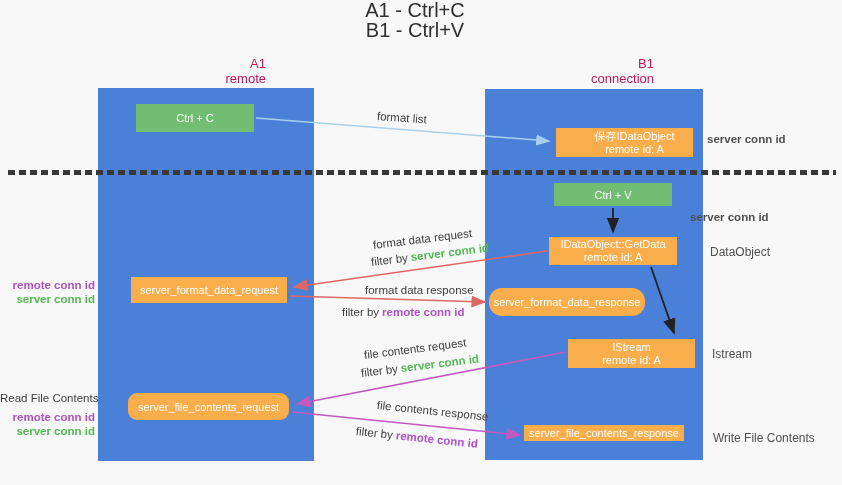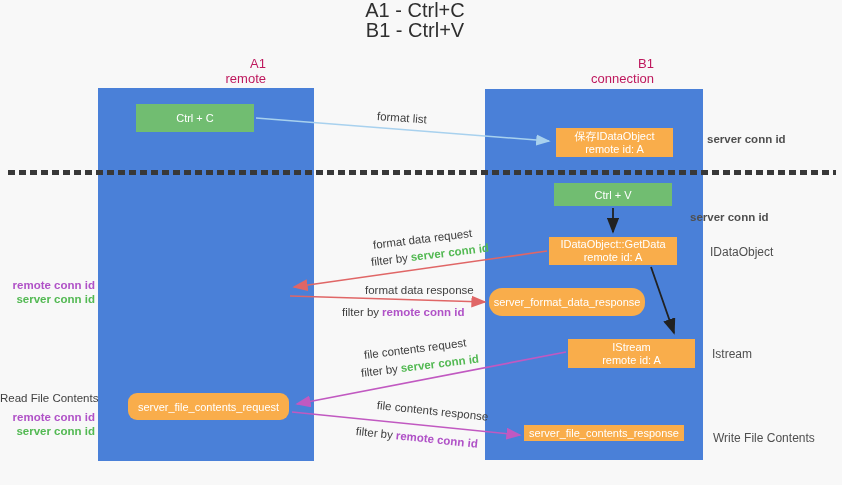--- a/index.html
+++ b/index.html
@@ -55,34 +55,37 @@
 
   <div class="lane" style="left:98px; top:88px; width:216px; height:373px;"></div>
   <div class="lane" style="left:485px; top:89px; width:218px; height:371px;"></div>
 
   <div class="dotted-sep"></div>
 
   <div class="node green single" style="left:136px; top:104px; width:118px; height:28px;">
     <span>Ctrl + C</span>
   </div>
 
-  <div class="node orange two-line" style="left:556px; top:128px; width:117px; height:29px;">
+  <div class="node orange two-line" style="left:556px; top:128px; width:117px; height:29px;padding-left:20px;">
     <span>保存IDataObject</span>
     <span>remote id: A</span>
   </div>
 
   <div class="node green single" style="left:554px; top:183px; width:118px; height:23px;">
     <span>Ctrl + V</span>
   </div>
 
   <div class="node orange two-line" style="left:549px; top:237px; width:128px; height:28px;">
     <span>IDataObject::GetData</span>
     <span>remote id: A</span>
   </div>
 
+  <div class="node orange single" style="left:131px; top:277px; width:156px; height:26px;">
+    <span>server_format_data_request</span>
+  </div>
 
   <div class="node orange single" style="left:489px; top:288px; width:156px; height:28px;border-radius:13px;">
     <span>server_format_data_response</span>
   </div>
 
   <div class="node orange two-line" style="left:568px; top:339px; width:127px; height:29px;">
     <span>IStream</span>
     <span>remote id: A</span>
   </div>
 
@@ -145,17 +148,17 @@
     <div class="bold-green">server conn id</div>
   </div>
   <div class="side-left" style="top:391px;">
     <div class="read-title">Read File Contents</div>
     <div class="bold-purple">remote conn id</div>
     <div class="bold-green">server conn id</div>
   </div>
 
   <div class="side-gray bold-green" style="left:707px; top:133px; font-size:11.5px; font-weight:bold;">server conn id</div>
   <div class="side-gray bold-green" style="left:690px; top:211px; font-size:11.5px; font-weight:bold;">server conn id</div>
-  <div class="side-gray" style="left:710px; top:245px;">IDataObject</div>
+  <div class="side-gray" style="left:710px; top:245px;">DataObject</div>
   <div class="side-gray" style="left:712px; top:347px;">Istream</div>
   <div class="side-gray" style="left:713px; top:431px;">Write File Contents</div>
 
 </div>
 
 </body></html>

